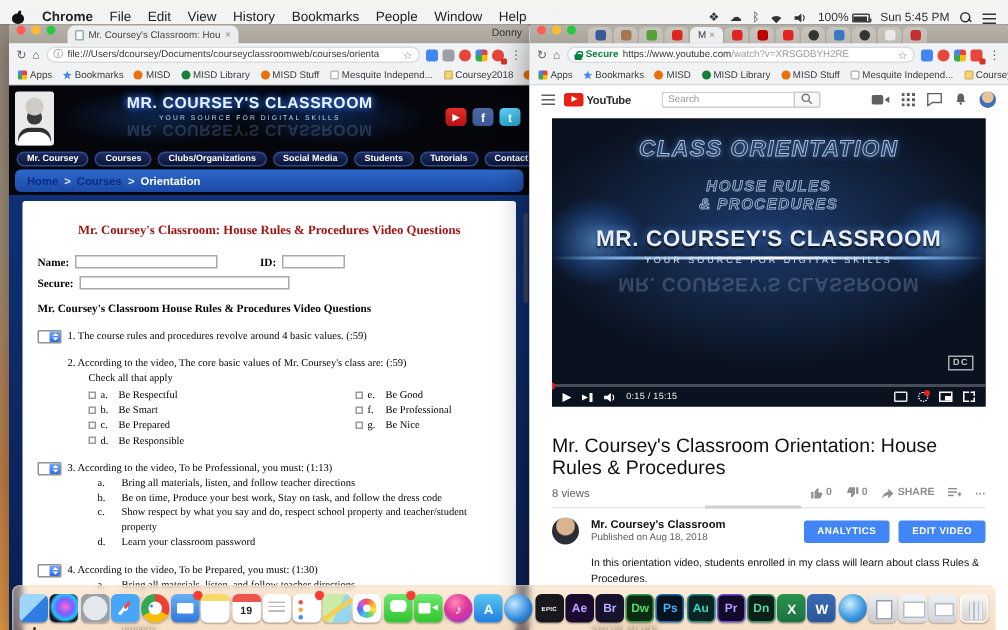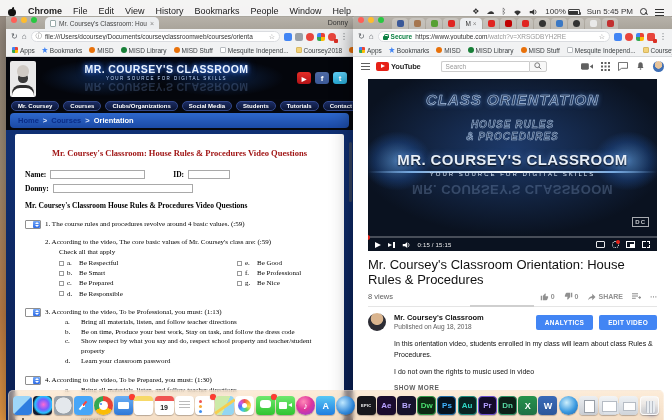--- a/index.html
+++ b/index.html
@@ -126,21 +126,21 @@
   .ytlogo-box i{width:0;height:0;border-left:4px solid #fff;border-top:2.5px solid transparent;border-bottom:2.5px solid transparent}
   .ytlogo-text{font-size:7.5px;font-weight:bold;color:#282828;letter-spacing:-.2px}
   .ytsearch{display:flex;margin-left:14px}
   .ytsearch input{width:88px;height:11px;border:1px solid #ccc;border-right:none;border-radius:2px 0 0 2px;font-size:6.5px;padding:0 4px;color:#111}
   .ytsearch input::placeholder{color:#999}
   .ytsearch button{width:18px;height:11px;border:1px solid #ccc;background:#f8f8f8;border-radius:0 2px 2px 0;display:flex;align-items:center;justify-content:center}
   .ythicons{margin-left:auto;display:flex;align-items:center;gap:8px}
   .ythicons svg{display:block}
   .ytavatar{width:11px;height:11px;border-radius:50%;background:radial-gradient(circle at 50% 35%,#e8c49a 0 40%,#3f6fb5 45%)}
 
-  .player{margin:4px 15px 0;height:172px;background:radial-gradient(ellipse 200px 110px at 50% 40%,#1d3a6b,#0a1220 80%),#0a1220;position:relative;overflow:hidden;flex:0 0 auto}
+  .player{margin:4px 15px 12px;height:192px;background:radial-gradient(ellipse 200px 110px at 50% 40%,#1d3a6b,#0a1220 80%),#0a1220;position:relative;overflow:hidden;flex:0 0 auto}
   .smoke{position:absolute;top:52px;width:70px;height:60px;background:radial-gradient(ellipse,#6fb6ff88,#2a6cd044 45%,transparent 70%)}
   .smoke.l{left:-6px}.smoke.r{right:-6px}
   .flare{position:absolute;top:92px;left:0;right:0;height:2px;background:linear-gradient(90deg,transparent,#8fc6ffcc 15%,#fff 50%,#8fc6ffcc 85%,transparent)}
   .ov{position:absolute;left:0;right:0;text-align:center}
   .ov1{top:12px;font-size:15px;font-style:italic;font-weight:bold;letter-spacing:1px;color:#2a3c5c;-webkit-text-stroke:.6px #a8c2e2;text-shadow:0 0 5px #4878c0}
   .ov2{top:40px;font-size:10px;font-style:italic;font-weight:bold;letter-spacing:1px;color:#2a3c5c;-webkit-text-stroke:.5px #a8c2e2}
   .ov3{top:52px;font-size:10px;font-style:italic;font-weight:bold;letter-spacing:1px;color:#2a3c5c;-webkit-text-stroke:.5px #a8c2e2}
   .ov4{top:72px;font-size:15px;font-weight:bold;letter-spacing:.4px;color:#e6eef8;text-shadow:0 1px 2px #000,0 0 6px #5a8cd8}
   .ov5{top:92px;font-size:6px;letter-spacing:2px;color:#d6e4f4}
   .ov6{top:103px;font-size:13px;font-weight:bold;letter-spacing:.4px;color:#8ca6cc;transform:scaleY(-1);opacity:.3}
@@ -395,21 +395,21 @@
     <div class="pagewrap">
       <div class="card">
         <div class="cardtitle">Mr. Coursey's Classroom: House Rules &amp; Procedures Video Questions</div>
         <div class="frow">
           <span>Name:</span>
           <input class="in-name" style="">
           <span class="idlab">ID:</span>
           <input class="in-id" style="">
         </div>
         <div class="frow">
-          <span>Donny:</span>
+          <span>Secure:</span>
           <input class="in-email" style="">
         </div>
         <div class="secttitle">Mr. Coursey's Classroom House Rules &amp; Procedures Video Questions</div>
 
         <div class="qrow">
           <span class="selbox">
               <span class="sb">
                 <i class="tri-u"></i>
                 <i class="tri-d"></i>
               </span>

